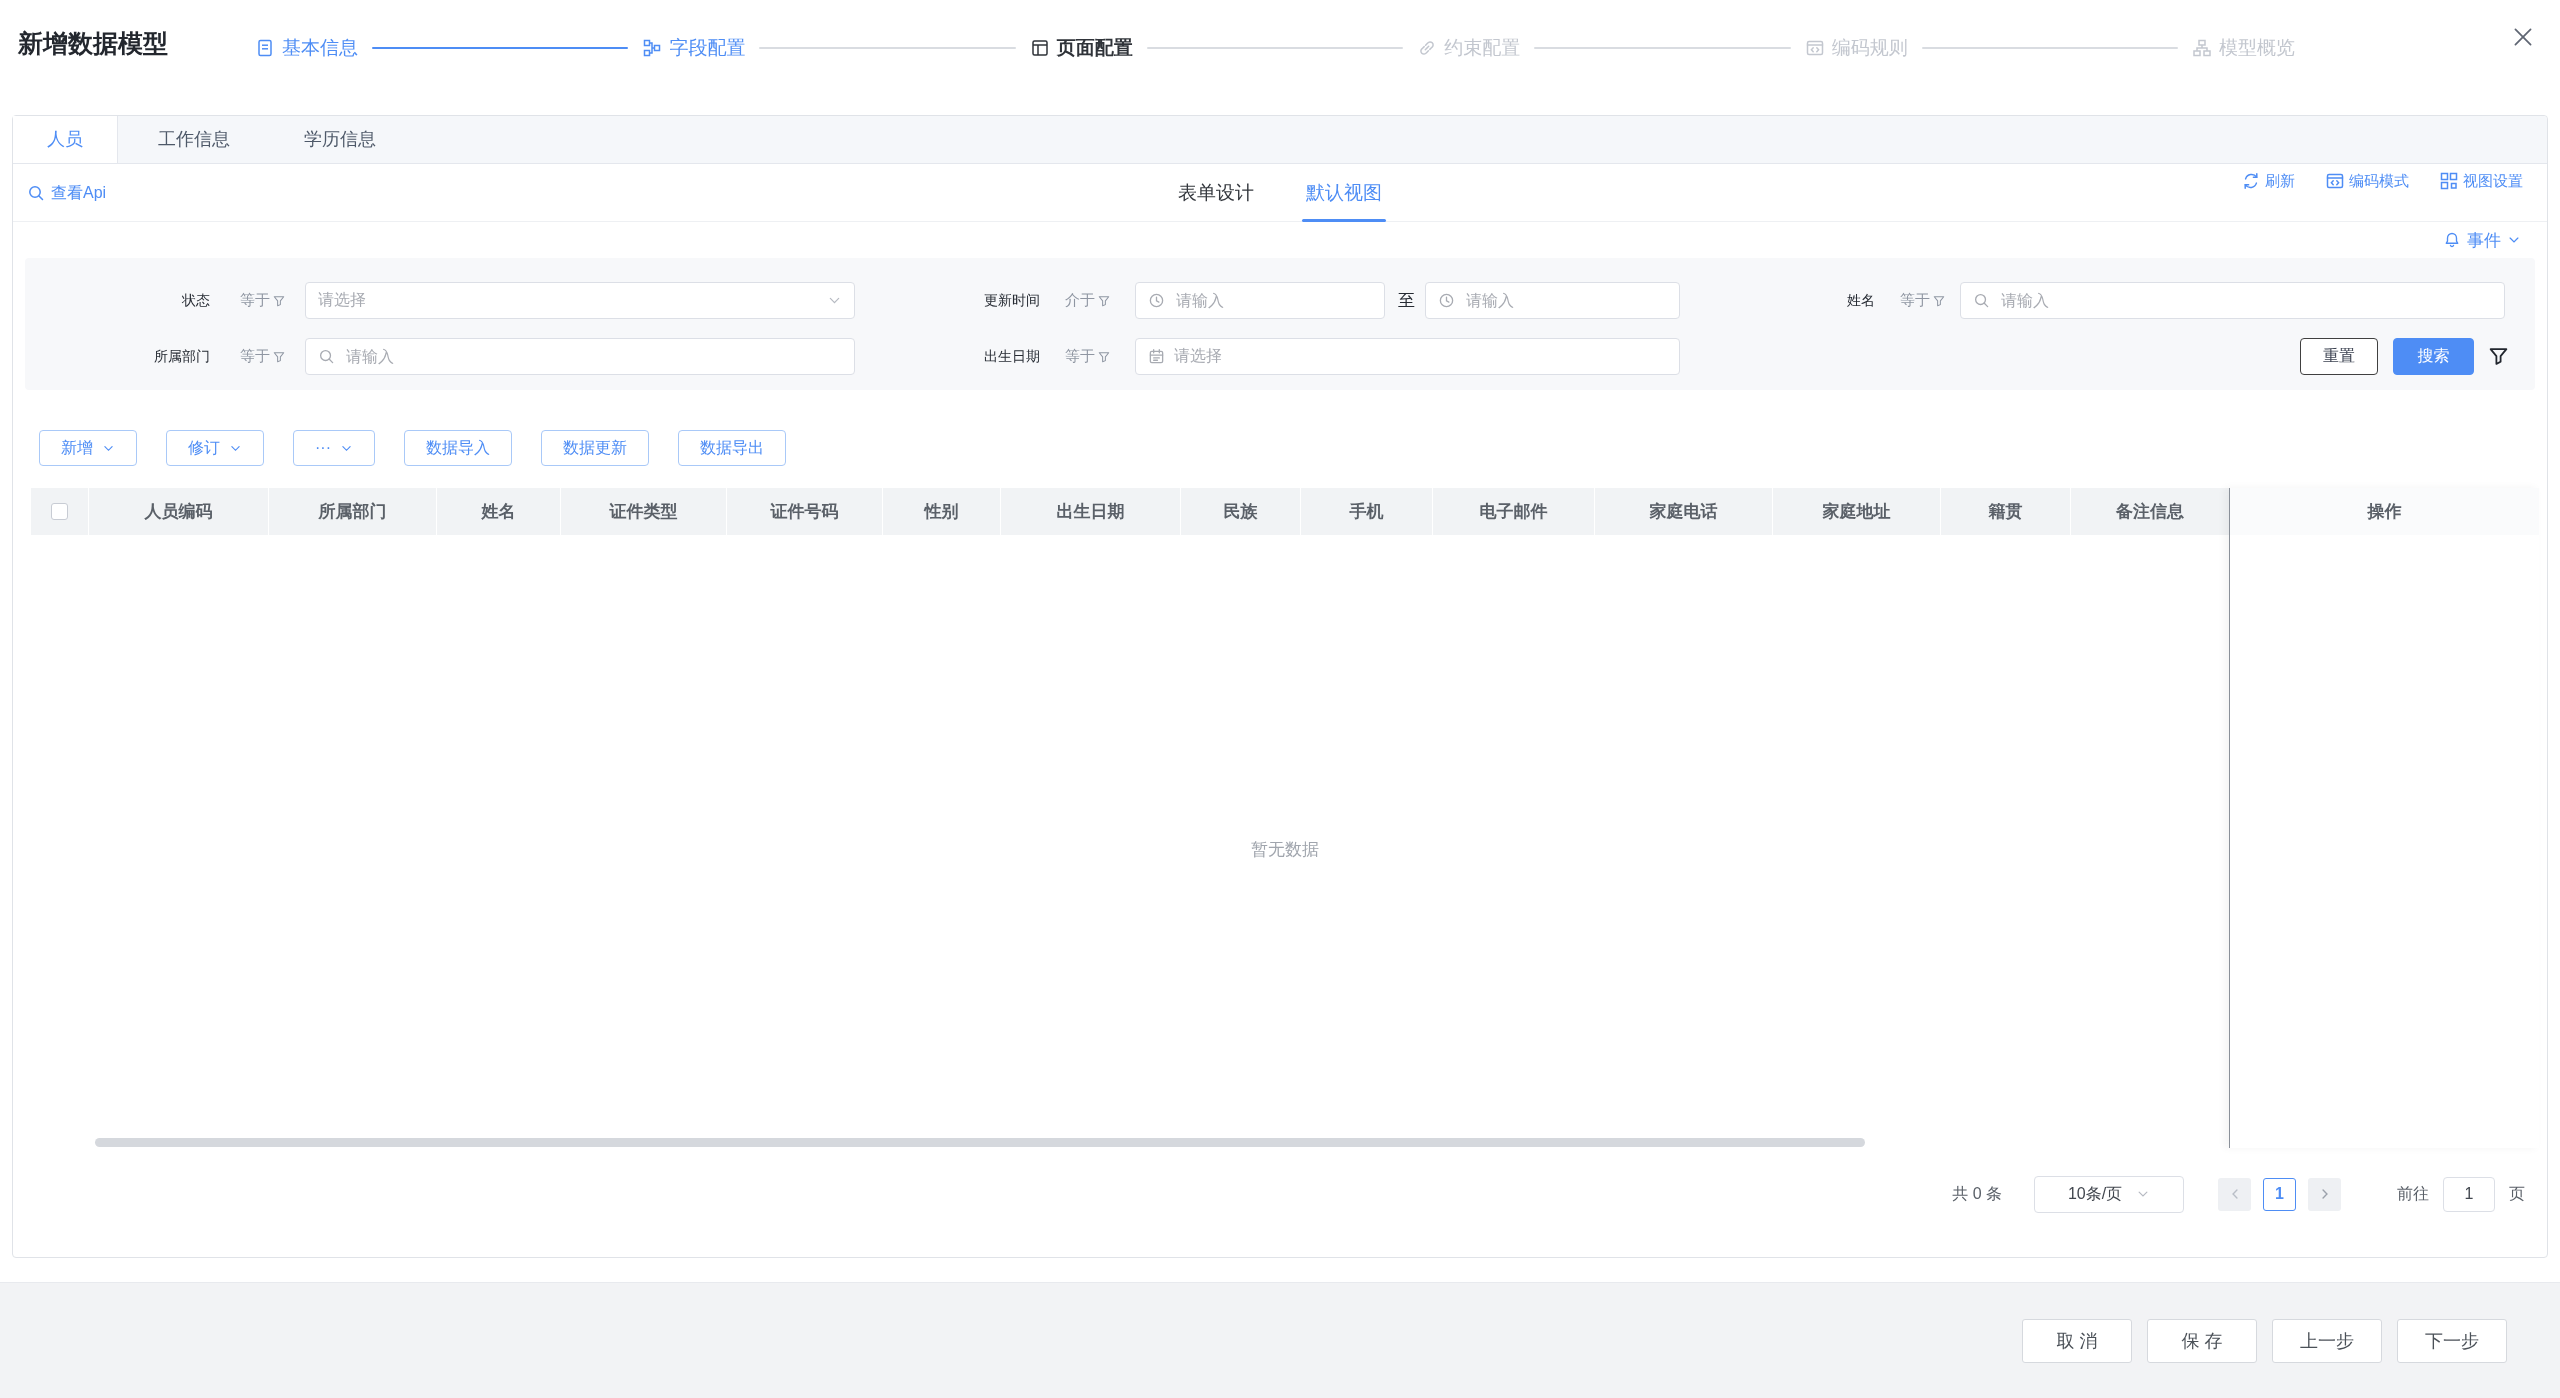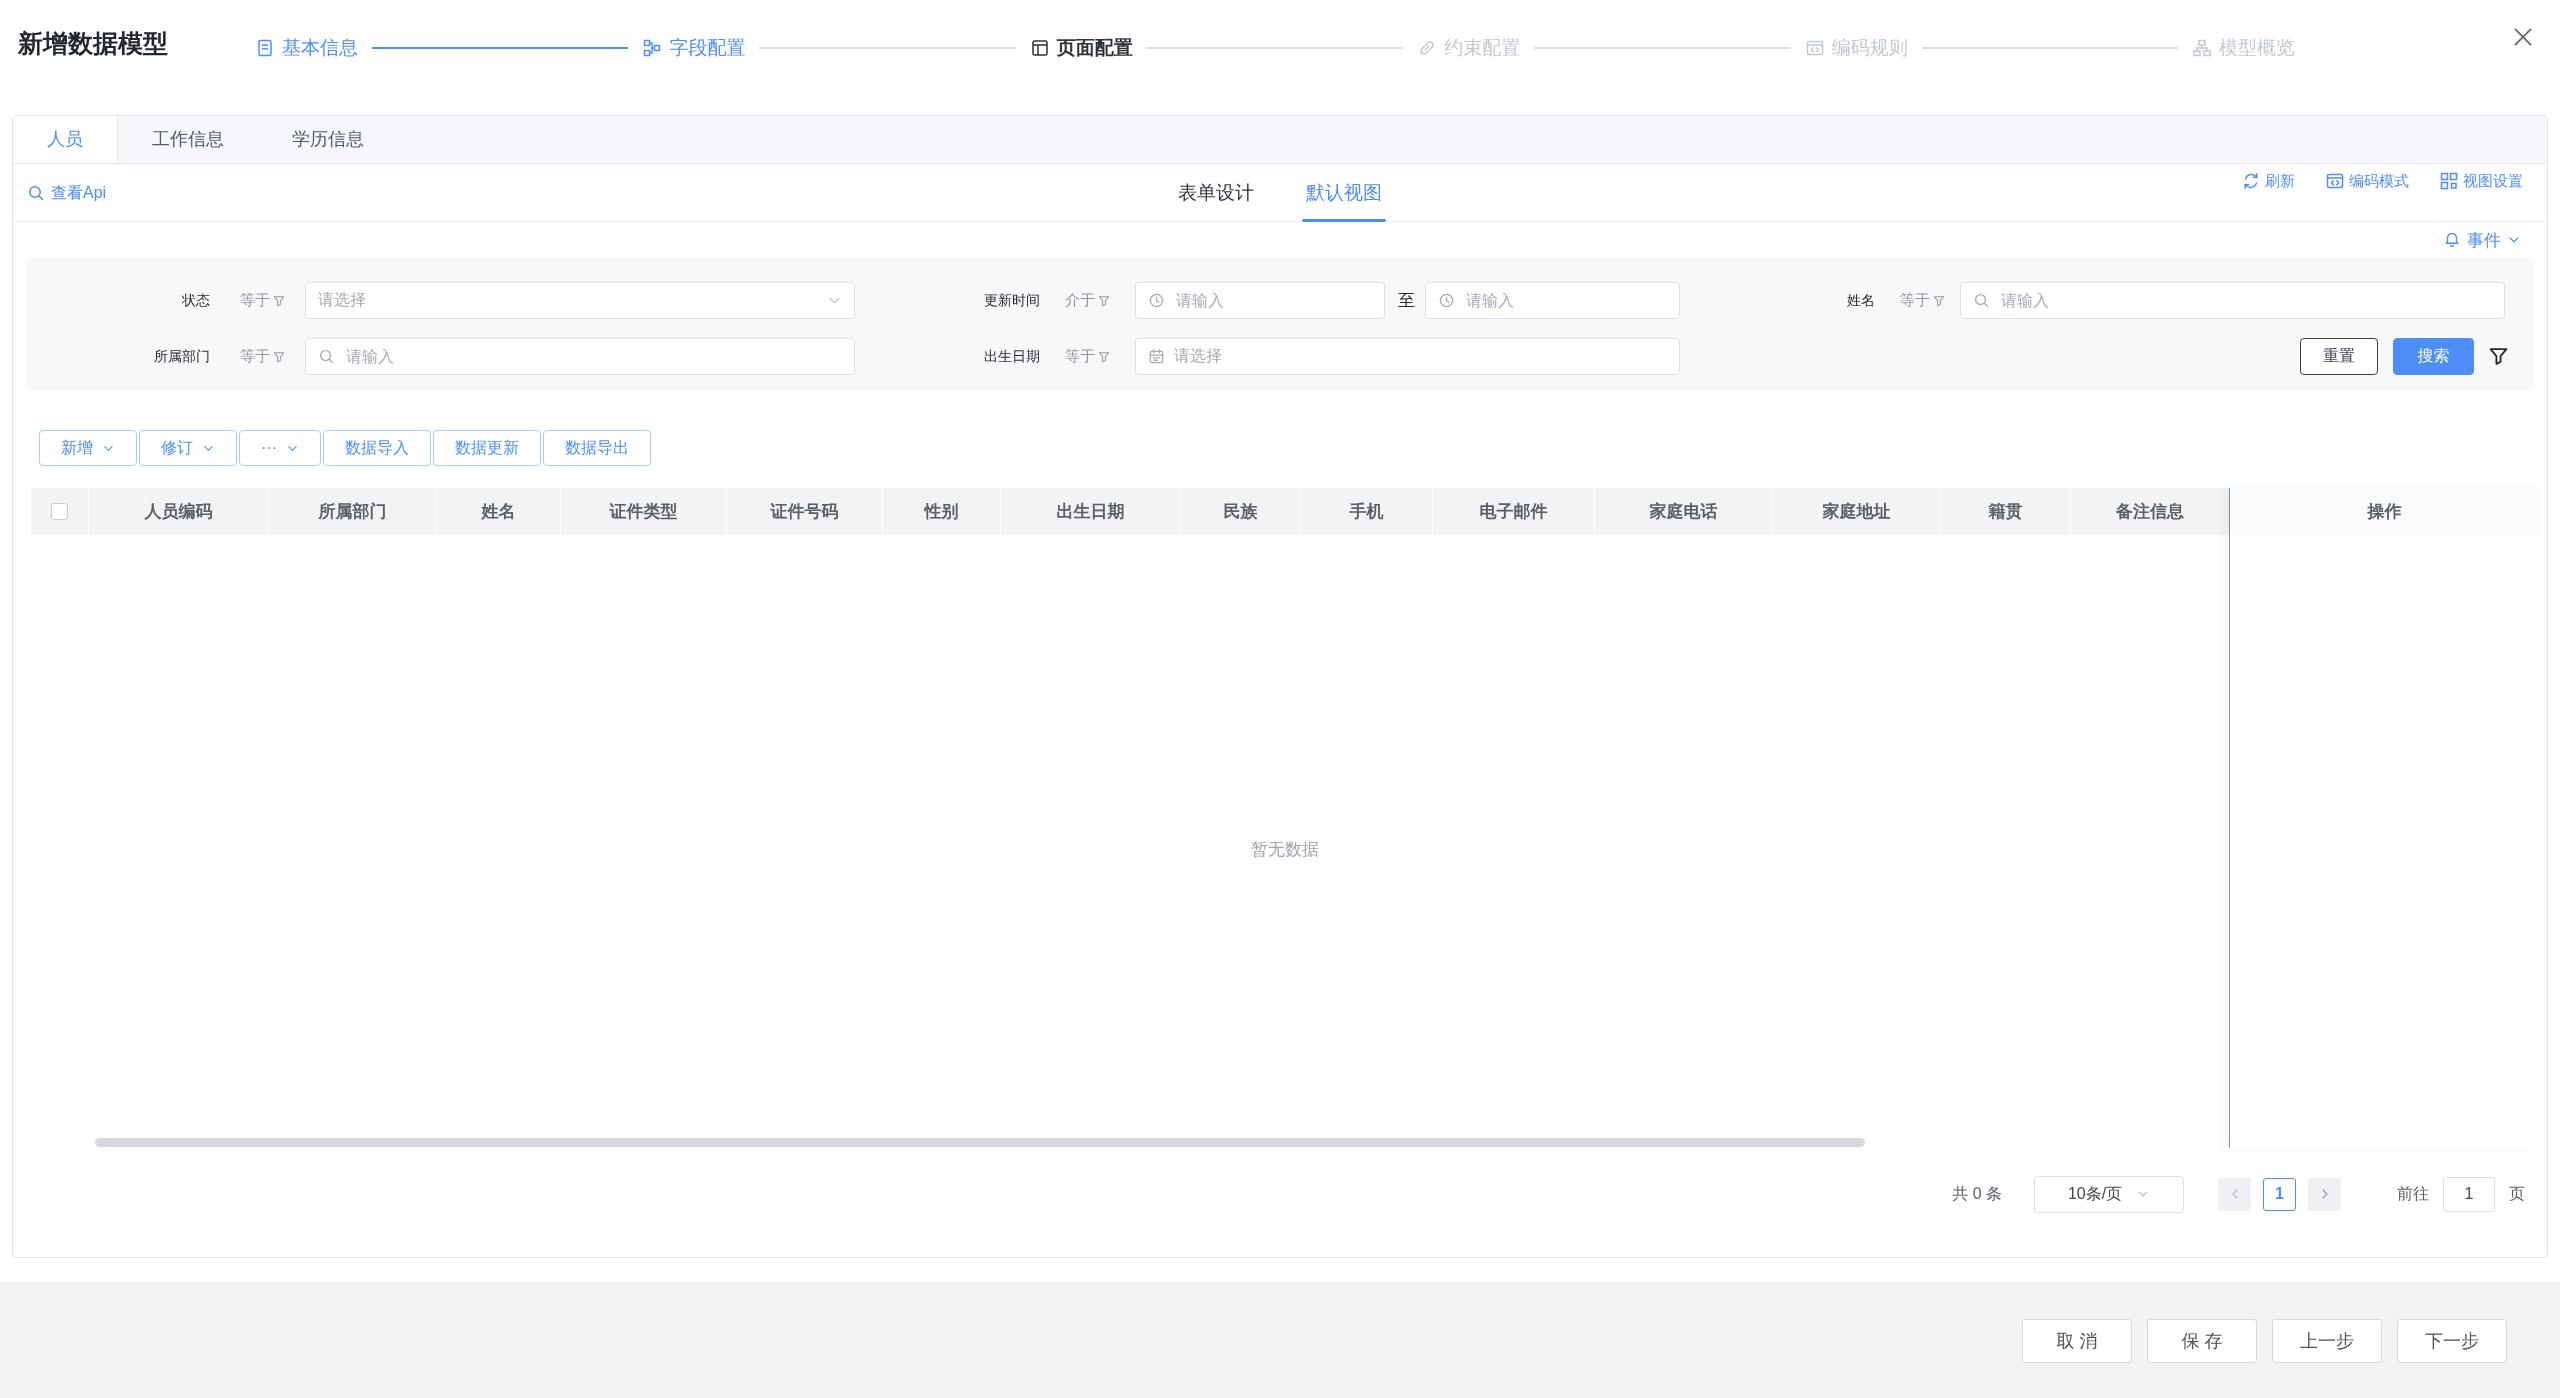--- a/index.html
+++ b/index.html
@@ -21,21 +21,21 @@
   .step.todo { color:#c3c7cf; }
   .conn { flex:1; height:2px; background:#d9dce1; margin:0 14px; border-radius:1px; }
   .conn.done { background:#4e8df5; }
   .close-btn { position:absolute; right:22px; top:22px; width:30px; height:30px; display:flex; align-items:center; justify-content:center; cursor:pointer; color:#5f6673; }
 
   
   .container { position:absolute; left:12px; right:12px; top:115px; height:1143px;
     border:1px solid #e0e3e8; border-radius:4px; background:#fff; }
 
   
-  .tabbar { height:48px; background:#f5f7fa; border-bottom:1px solid #e4e7ed; display:flex; border-radius:4px 4px 0 0; }
+  .tabbar { height:48px; background:#f5f7fa; border-bottom:1px solid #e4e7ed; display:flex; border-radius:4px 4px 0 0;gap:6px; }
   .tab { padding:0 34px; line-height:47px; font-size:18px; color:#4e5969; cursor:pointer; }
   .tab.active { background:#fff; color:#4e8df5; border-right:1px solid #e4e7ed; }
 
   
   .viewbar { height:58px; border-bottom:1px solid #eef0f3; position:relative; }
   .api-link { position:absolute; left:14px; top:0; height:58px; display:flex; align-items:center; gap:6px; color:#4e8df5; font-size:16px; cursor:pointer; }
   .view-tabs { position:absolute; left:50%; transform:translateX(-50%); top:0; height:58px; display:flex; gap:52px; }
   .vtab { font-size:19px; color:#33373d; position:relative; display:flex; align-items:center; height:100%; cursor:pointer; }
   .vtab.active { color:#4e8df5; font-weight:500; }
   .vtab.active::after { content:""; position:absolute; left:-4px; right:-4px; bottom:0; height:3px; background:#4e8df5; border-radius:2px; }
@@ -55,21 +55,21 @@
   .f-input input::placeholder { color:#a8abb2; }
   .f-select { cursor:pointer; }
   .f-select .ph { flex:1; font-size:16px; color:#a8abb2; }
   .f-sep { position:absolute; font-size:17px; color:#262b33; line-height:37px; }
   .btn { display:flex; align-items:center; justify-content:center; border-radius:4px; cursor:pointer; font-size:16px; }
   .btn-reset { position:absolute; left:2275px; top:80px; width:78px; height:37px; background:#fff; border:1px solid #404040; color:#3c4251; }
   .btn-search { position:absolute; left:2368px; top:80px; width:81px; height:37px; background:#4e8df5; color:#fff; border:1px solid #4e8df5; }
   .filter-toggle { position:absolute; left:2463px; top:88px; color:#22262e; cursor:pointer; }
 
   
-  .actions-row { margin:40px 12px 0 26px; height:36px; display:flex; gap:2px; }
+  .actions-row { margin:40px 12px 0 26px; height:36px; display:flex; gap:29px; }
   .action-btn { height:36px; padding:0 21px; border:1px solid #a9c9f8; border-radius:4px; background:#fff; color:#4e8df5; font-size:16px; display:flex; align-items:center; gap:9px; cursor:pointer; }
 
   
   .table-wrap { position:relative; margin:22px 8px 0 18px; height:660px; }
   .t-header { display:flex; height:47px; }
   .th { background:#f1f3f5; border-right:1px solid #fff; display:flex; align-items:center; justify-content:center; font-size:17px; font-weight:700; color:#5a6068; flex:0 0 auto; }
   .t-body { position:relative; height:613px; background:#fff; }
   .empty { position:absolute; left:0; right:0; top:303px; text-align:center; color:#a0a5ad; font-size:17px; }
   .fixed-col { position:absolute; top:0; right:0; width:310px; height:660px; border-left:1px solid #8a9099; box-shadow:-4px 0 8px rgba(31,35,41,0.05); }
   .fixed-col .op-h { height:47px; background:#fafbfc; display:flex; align-items:center; justify-content:center; font-weight:700; font-size:17px; color:#5a6068; }

